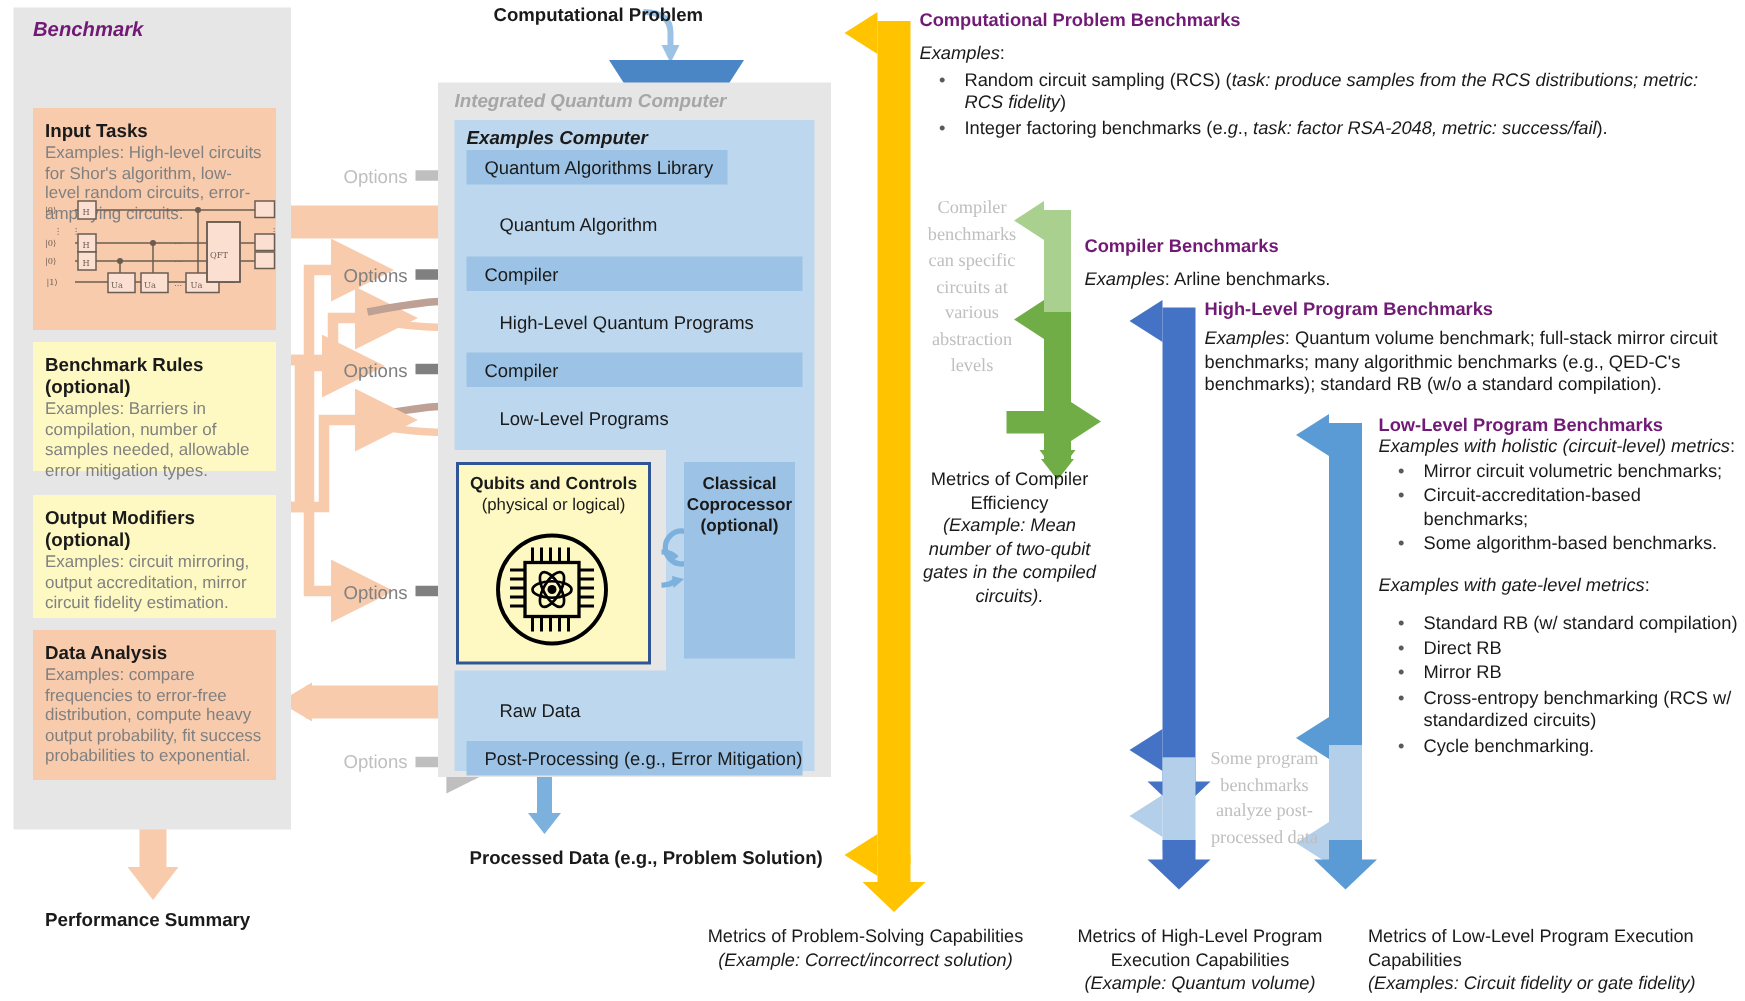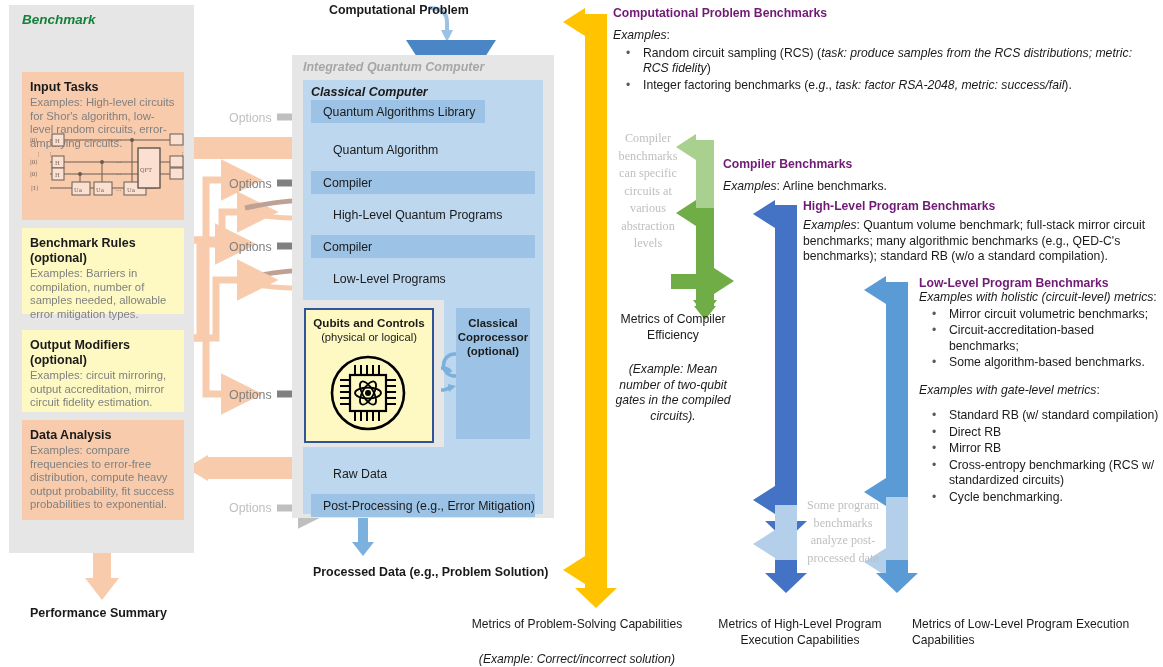--- a/index.html
+++ b/index.html
@@ -1,23 +1,23 @@
 <!DOCTYPE html>
 <html><head>
 <meta charset="utf-8">
 <style>
   html,body{margin:0;padding:0;background:#fff;}
   body{width:1163px;height:667px;position:relative;overflow:hidden;
        font-family:"Liberation Sans","DejaVu Sans",sans-serif;color:#1a1a1a;}
   .abs{position:absolute;}
-  .it{font-style:italic;margin-top:19px;}
+  .it{font-style:italic;}
 
   
   #benchmark-panel{left:9px;top:5px;width:185px;height:548px;background:#e7e6e6;}
-  #benchmark-label{left:22px;top:12px;font-style:italic;font-weight:bold;font-size:13.5px;color:#15803d;}
+  #benchmark-label{left:22px;top:12px;font-style:italic;font-weight:bold;font-size:13.5px;color:#701a75;}
 
   .task-card{position:absolute;background:#f8cbad;}
   .task-card.lt{background:#fef9c3;}
   .card-title{font-weight:bold;font-size:12.5px;color:#1a1a1a;line-height:15px;}
   .card-body{font-size:11.3px;color:#808080;line-height:13.6px;}
 
   #input-tasks{left:22px;top:72px;width:162px;height:148px;}
   #benchmark-rules{left:22px;top:228px;width:162px;height:86px;}
   #output-modifiers{left:22px;top:330px;width:162px;height:82px;}
   #data-analysis{left:22px;top:420px;width:162px;height:100px;}
@@ -275,21 +275,21 @@
   <div class="card-body" style="padding:1px 8px 0 8px">Examples: compare frequencies to error-free distribution, compute heavy output probability, fit success probabilities to exponential.</div>
 </div>
 
 <div class="abs" id="performance-summary">Performance Summary</div>
 
 <div class="abs" id="computational-problem">Computational Problem</div>
 
 <div class="abs" id="iqc-box"></div>
 <div class="abs" id="iqc-label">Integrated Quantum Computer</div>
 <div class="abs" id="classical-computer-box"></div>
-<div class="abs" id="cc-label">Classical Computer</div>
+<div class="abs" id="cc-label">Examples Computer</div>
 
 <div class="band" id="band-qal">Quantum Algorithms Library</div>
 <div class="plain" id="txt-qalg">Quantum Algorithm</div>
 <div class="band" id="band-comp1">Compiler</div>
 <div class="plain" id="txt-hlqp">High-Level Quantum Programs</div>
 <div class="band" id="band-comp2">Compiler</div>
 <div class="plain" id="txt-llp">Low-Level Programs</div>
 
 <div class="abs" id="qubits-outer"></div>
 <div class="abs" id="qubits-box">

